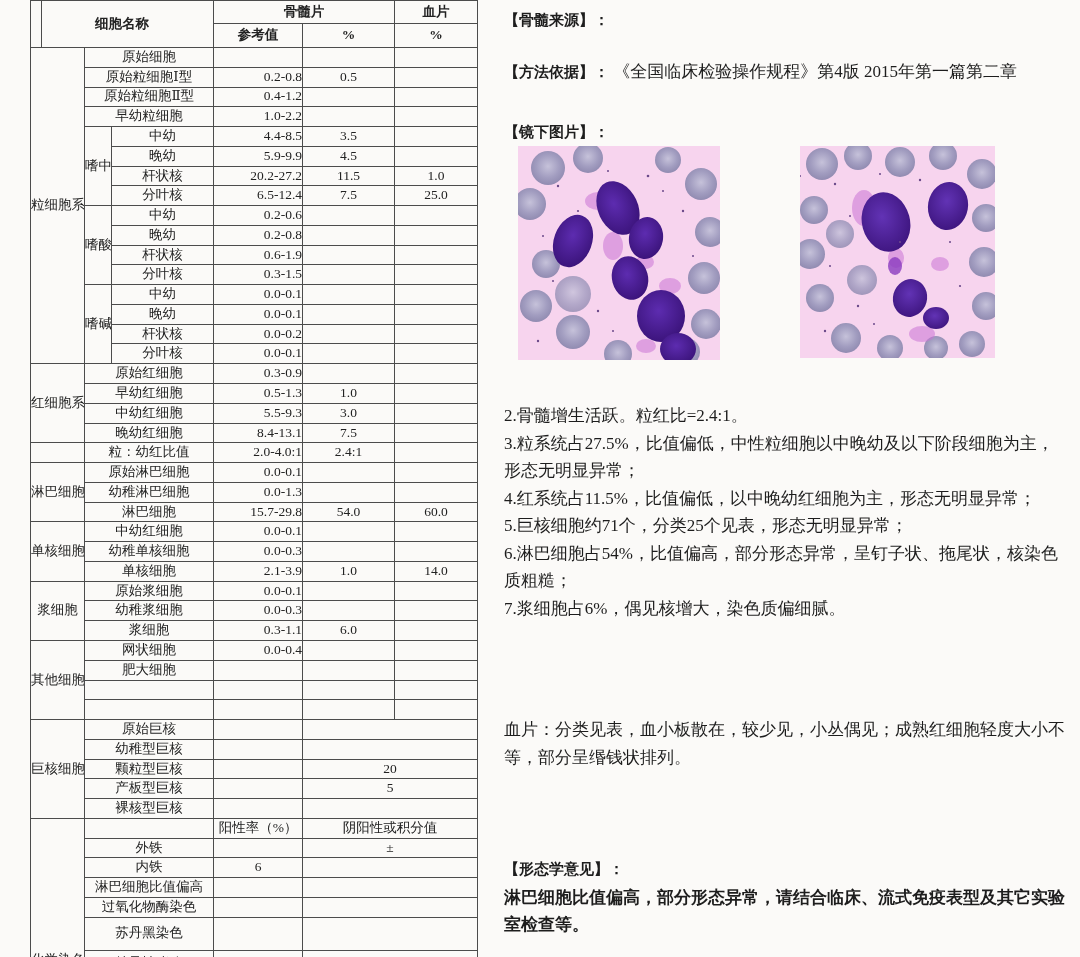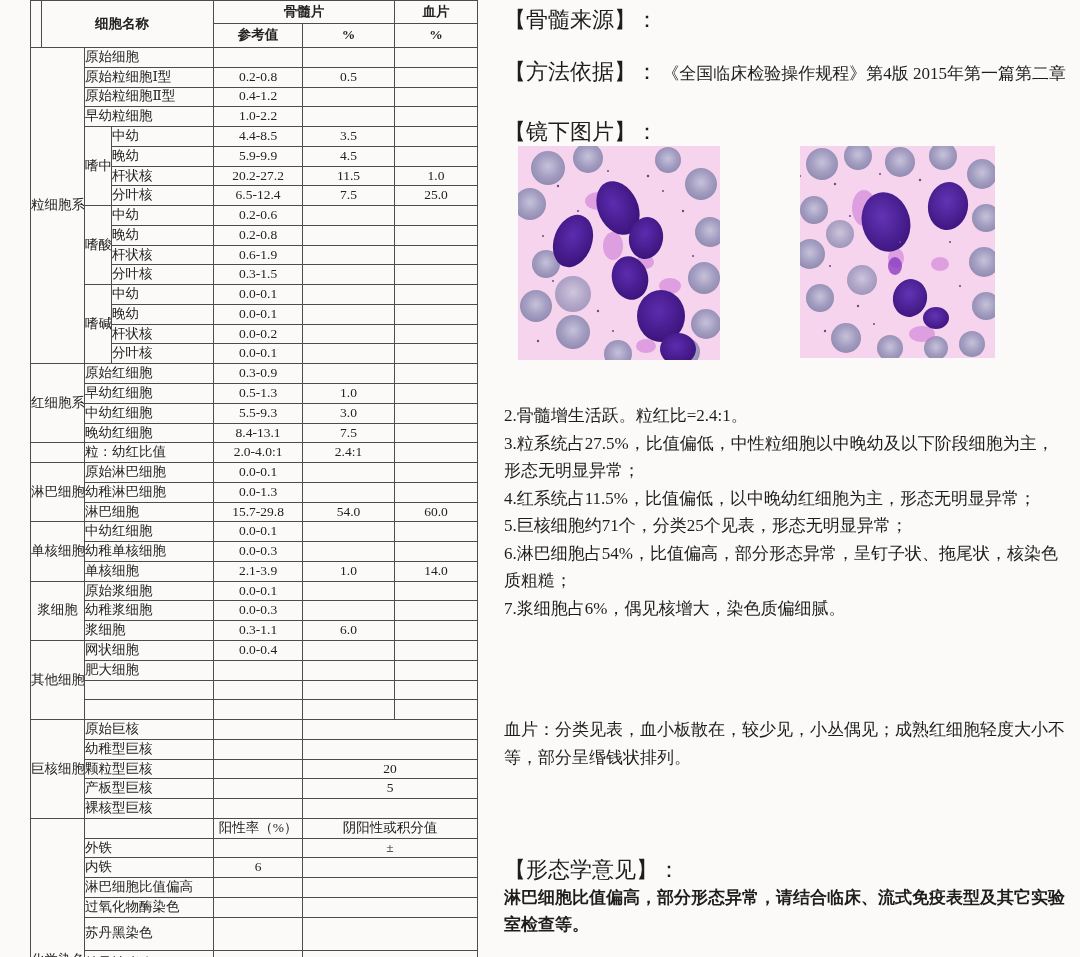--- a/index.html
+++ b/index.html
@@ -15,29 +15,29 @@
   }
   table.diff td{
     border:1px solid #4c4c4c;padding:0;overflow:hidden;
     font-size:13.5px;line-height:1.1;white-space:nowrap;
     vertical-align:middle;color:#222;
   }
   td.ghead{font-weight:bold;font-size:15px;text-align:center;white-space:normal;}
   td.group{font-size:13px;text-align:center;white-space:pre-line;line-height:1.3;padding:0 2px;}
   td.group.low{vertical-align:bottom;padding-bottom:8px;}
   td.sub{font-size:12px;text-align:center;white-space:normal;line-height:1.25;padding:0 1px;}
-  td.nm{text-align:left;padding-left:8px;}
-  td.ref{text-align:center;padding-left:9px;font-size:13px;}
+  td.nm{text-align:center;padding-left:8px;}
+  td.ref{text-align:right;padding-left:9px;font-size:13px;}
   td.ref.rc{text-align:center;padding-left:0;}
   td.ctr{text-align:center;font-size:13px;}
   .hdr-notch{position:absolute;left:41px;top:0;width:1px;height:47px;background:#4c4c4c;}
   
   .rp{position:absolute;left:504px;top:0;width:564px;font-size:17px;line-height:27.5px;}
   .rp .blk{position:absolute;left:0;width:564px;}
-  .hd{font-weight:normal;font-size:22px;}
+  .hd{font-weight:bold;font-size:15px;}
   .inline-txt{font-size:17px;}
   .imgs{position:absolute;top:146px;left:0;width:564px;height:220px;}
   .micro{position:absolute;top:0;display:block;}
   .feature-item{margin:0;}
   .opinion-text{font-weight:bold;}
 </style>
 </head>
 <body>
 
 <table class="diff">

